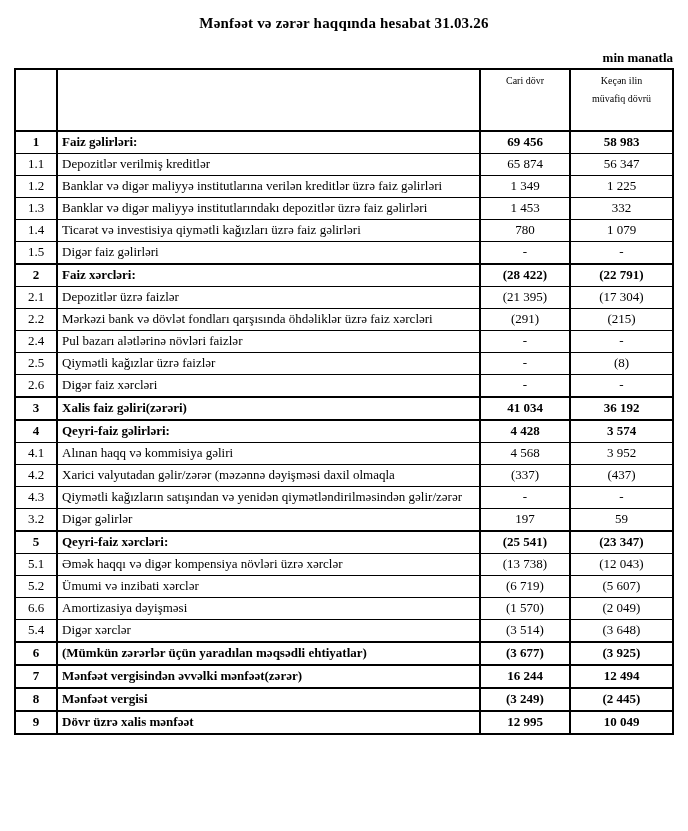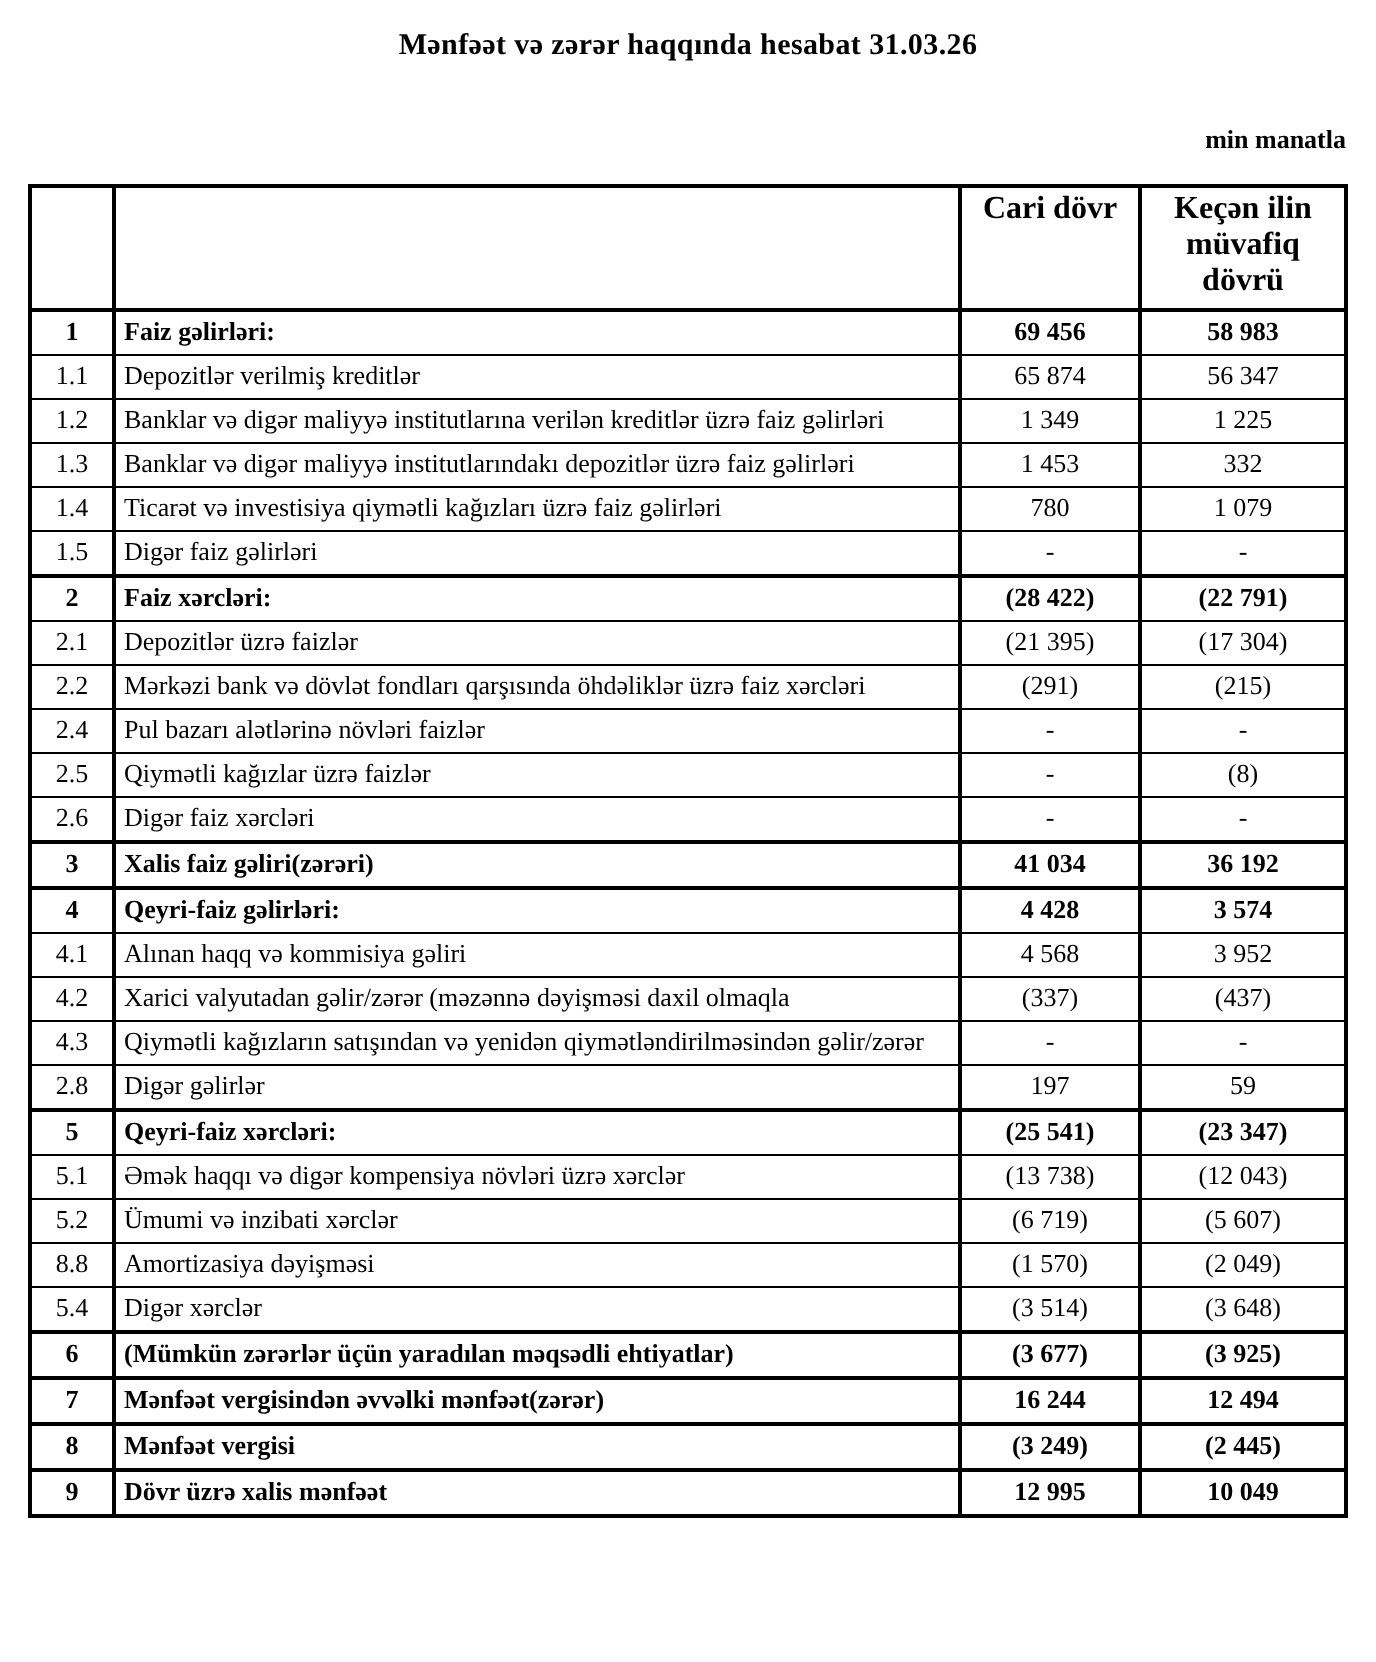--- a/index.html
+++ b/index.html
@@ -19,21 +19,21 @@
   .report-title {
     margin: 0;
     padding-top: 15px;
     text-align: center;
     font-size: 15px;
     font-weight: bold;
     letter-spacing: 0.2px;
   }
   .units-note {
     width: 658px;
-    margin: 12px auto;
+    margin: 0 auto;
     padding-top: 18px;
     padding-bottom: 2px;
     text-align: right;
     font-size: 13px;
     font-weight: bold;
   }
   table.report {
     width: 658px;
     margin: 0 auto;
     border-collapse: collapse;
@@ -54,23 +54,23 @@
     border-bottom: 1px solid #000;
     vertical-align: top;
     padding: 2px 4px;
     overflow: hidden;
   }
   tr.section td { border-top: 2px solid #000; }
   thead th { border-bottom: 2px solid #000; }
 
   thead th {
     height: 56px;
-    font-weight: bold;
-    text-align: center;
-    font-size: 16px;
+    font-weight: normal;
+    text-align: center;
+    font-size: 10px;
     padding-top: 3px;
     line-height: 18px;
   }
   thead .hdr-narrow {
     max-width: 74px;
     margin: 0 auto;
   }
   td.num {
     text-align: center;
     padding: 2px 2px;
@@ -211,21 +211,21 @@
       <td class="val">(337)</td>
       <td class="val">(437)</td>
     </tr>
         <tr>
       <td class="num">4.3</td>
       <td class="lbl">Qiymətli kağızların satışından və yenidən qiymətləndirilməsindən gəlir/zərər</td>
       <td class="val">-</td>
       <td class="val">-</td>
     </tr>
         <tr>
-      <td class="num">2.8</td>
+      <td class="num">3.2</td>
       <td class="lbl">Digər gəlirlər</td>
       <td class="val">197</td>
       <td class="val">59</td>
     </tr>
         <tr class="section">
       <td class="num">5</td>
       <td class="lbl">Qeyri-faiz xərcləri:</td>
       <td class="val">(25&nbsp;541)</td>
       <td class="val">(23&nbsp;347)</td>
     </tr>
@@ -235,21 +235,21 @@
       <td class="val">(13&nbsp;738)</td>
       <td class="val">(12&nbsp;043)</td>
     </tr>
         <tr>
       <td class="num">5.2</td>
       <td class="lbl">Ümumi və inzibati xərclər</td>
       <td class="val">(6&nbsp;719)</td>
       <td class="val">(5&nbsp;607)</td>
     </tr>
         <tr>
-      <td class="num">8.8</td>
+      <td class="num">6.6</td>
       <td class="lbl">Amortizasiya dəyişməsi</td>
       <td class="val">(1&nbsp;570)</td>
       <td class="val">(2&nbsp;049)</td>
     </tr>
         <tr>
       <td class="num">5.4</td>
       <td class="lbl">Digər xərclər</td>
       <td class="val">(3&nbsp;514)</td>
       <td class="val">(3&nbsp;648)</td>
     </tr>

